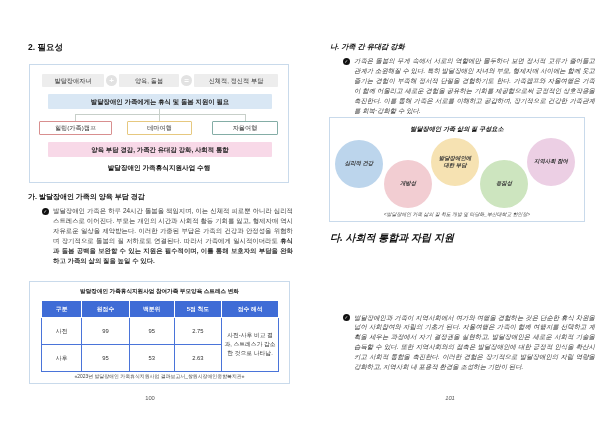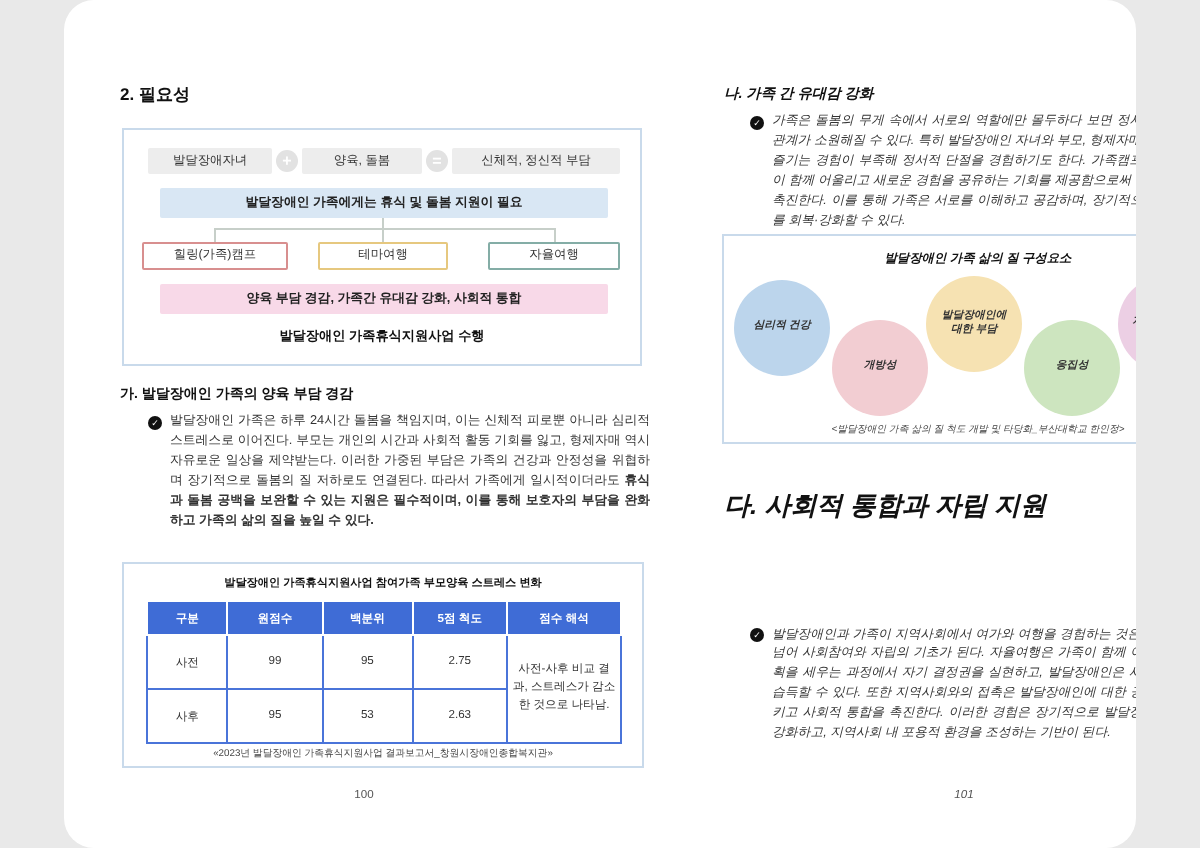--- a/index.html
+++ b/index.html
@@ -1,19 +1,19 @@
 <!DOCTYPE html>
 <html><head>
 <meta charset="utf-8">
 <style>
   html,body{margin:0;padding:0;background:#e9e9e9;}
   .canvas{
-    position:relative;width:536px;height:424px;background:#ffffff;
+    position:relative;width:600px;height:424px;background:#ffffff;
     font-family:"Liberation Sans","DejaVu Sans",sans-serif;color:#222;
-    overflow:hidden;margin:0 auto;border-radius:15px;
+    overflow:hidden;margin:0 auto;
   }
   .abs{position:absolute;}
   .h1{font-size:8.5px;font-weight:bold;color:#111;}
   .h2{font-size:7px;font-weight:bold;color:#111;}
   .para{font-size:6.4px;line-height:1.55;text-align:justify;color:#333;padding-left:11px;position:relative;}
   .bullet{
     position:absolute;left:0;top:1.5px;width:7px;height:7px;border-radius:50%;
     background:#111;color:#fff;font-size:4.5px;line-height:7px;text-align:center;font-weight:bold;
   }
   .frame{background:#fff;border:1px solid #c9daeb;box-sizing:border-box;}
@@ -164,21 +164,21 @@
       <div class="circle" style="left: 150px; top: 42px; background-color: rgb(205, 229, 191);">
         <span style="padding:0 4px;">응집성</span>
       </div>
       <div class="circle" style="left: 197px; top: 20px; background-color: rgb(236, 207, 228);">
         <span style="padding:0 6px;">지역사회 참여</span>
       </div>
 
       <div class="abs src" style="left:0;top:93px;width:100%;">&lt;발달장애인 가족 삶의 질 척도 개발 및 타당화_부산대학교 한인정&gt;</div>
     </div>
 
-    <div class="abs h2" style="left:30px;top:244px;font-size:13px;">다. 사회적 통합과 자립 지원</div>
+    <div class="abs h2" style="left:30px;top:231px;font-size:10px;">다. 사회적 통합과 자립 지원</div>
 
     <div class="abs para" style="left:43px;top:253px;width:241px;">
       <span class="bullet">✓</span>
       <span>발달장애인과 가족이 지역사회에서 여가와 여행을 경험하는 것은 단순한 휴식 차원을 넘어 사회참여와 자립의 기초가 된다. 자율여행은 가족이 함께 여행지를 선택하고 계획을 세우는 과정에서 자기 결정권을 실현하고, 발달장애인은 새로운 사회적 기술을 습득할 수 있다. 또한 지역사회와의 접촉은 발달장애인에 대한 긍정적 인식을 확산시키고 사회적 통합을 촉진한다. 이러한 경험은 장기적으로 발달장애인의 자립 역량을 강화하고, 지역사회 내 포용적 환경을 조성하는 기반이 된다.</span>
     </div>
 
     <div class="abs pagenum" style="left:0;top:395px;">101</div>
   </div>
 
 </div>

